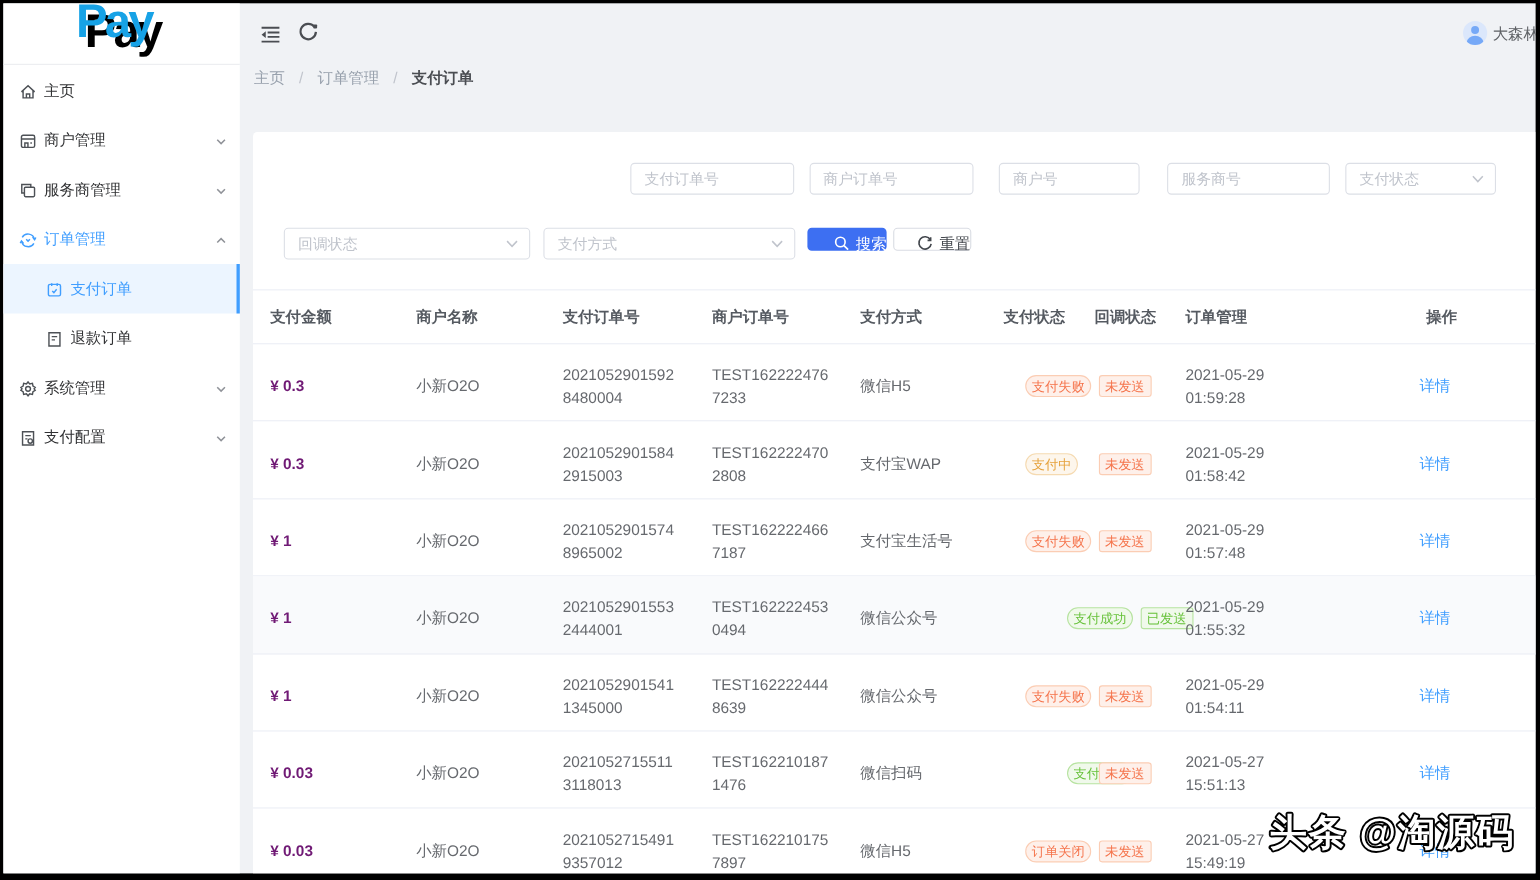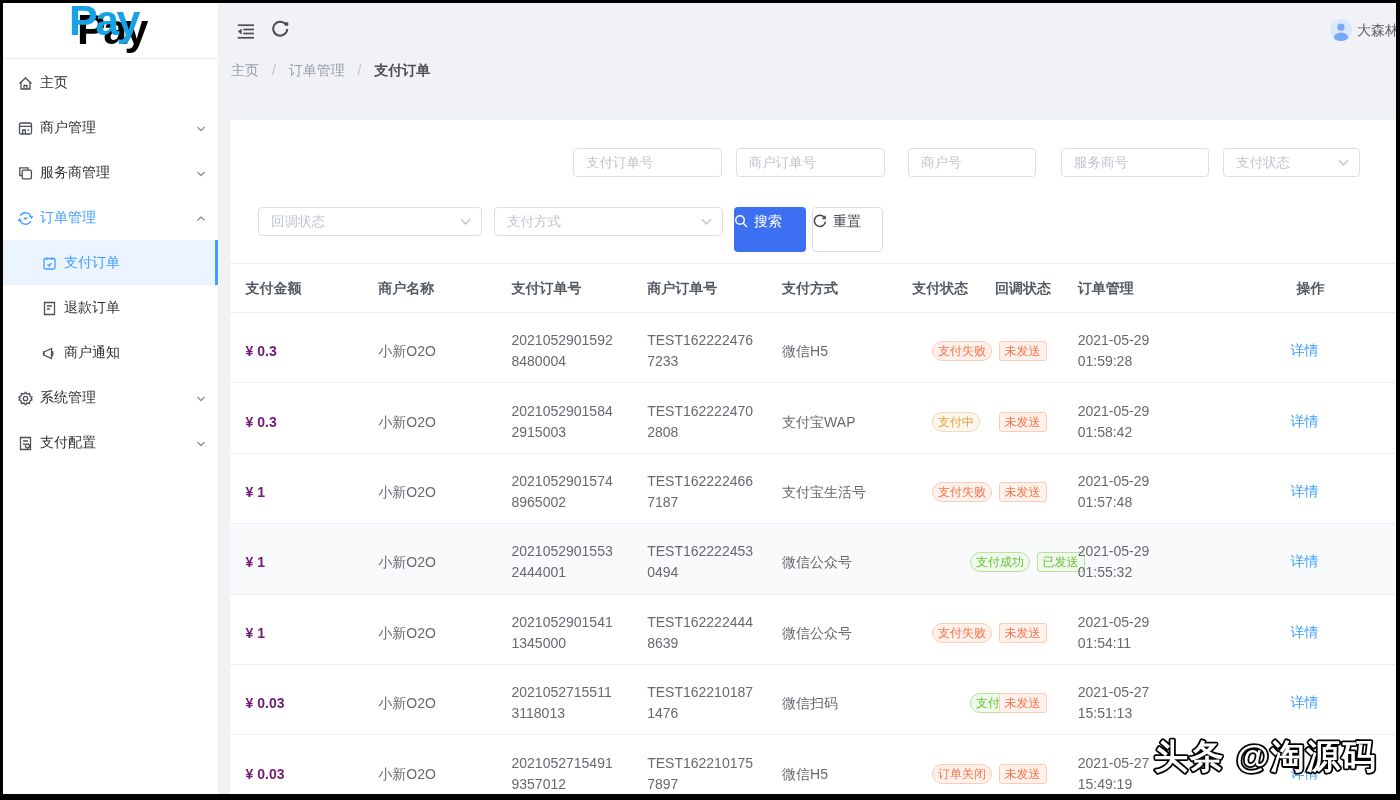--- a/index.html
+++ b/index.html
@@ -29,21 +29,21 @@
   #crumb b { color:#4a4d52; font-weight:700; }
   #crumb .sep { margin:0 9px; color:#c0c4cc; }
   #avatar { position:absolute; left:1327px; top:16px; width:22px; height:22px; border-radius:50%; background:#dbe7fb; overflow:hidden; }
   #uname { position:absolute; left:1354px; top:19px; font-size:14px; color:#5f6266; white-space:nowrap; }
   
   #card { position:absolute; left:227px; top:117px; width:1166px; height:674px; background:#fff; border-radius:4px 0 0 0; }
   .inp { position:absolute; height:29px; border:1px solid #dcdfe6; border-radius:4px; background:#fff; font-size:13.5px; color:#c0c4cc; line-height:27px; padding-left:12px; white-space:nowrap; overflow:hidden; }
   .inp .chev { position:absolute; right:10px; top:10px; }
   #dateinp { left:28px; top:28px; width:302px; color:#5a5e66; font-size:13px; padding-left:10px; letter-spacing:-0.1px; }
   #dateinp .ri { position:absolute; right:11px; top:6.5px; }
-  .btn { position:absolute; top:87px; height:45px; border-radius:4px; font-size:14px; text-align:left; }
+  .btn { position:absolute; top:87px; height:21px; border-radius:4px; font-size:14px; text-align:right; }
   #btn-search { left:504px; width:72px; background:#3d6ff2; color:#fff; line-height:29px; }
   #btn-reset { left:582px; width:71px; background:#fff; border:1px solid #d9dce3; color:#43474d; line-height:27px; }
   
   #thead { position:absolute; left:0; top:143px; width:1166px; height:50px; border-top:1px solid #ebeef5; border-bottom:1px solid #ebeef5; font-weight:700; font-size:14px; color:#555a61; }
   #thead .c { top:50%; }
   .trow { position:absolute; left:0; width:1166px; height:70.4px; border-bottom:1px solid #ebeef5; font-size:14px; color:#66696e; }
   .trow.hl { background:#f9fafc; }
   .c { position:absolute; top:calc(50% + 3.5px); transform:translateY(-50%); line-height:21px; }
   .c1 { left:15.6px; font-weight:700; color:#701a75; }
   .c2 { left:148.3px; }
@@ -117,26 +117,20 @@
             <rect x="3" y="3.5" width="11" height="10.5" rx="1.5"></rect>
             <path d="M6 2.5 V5 M11 2.5 V5 M6.5 9.5 L8 11 L10.5 8"></path>
           </svg>
           <span class="tx">支付订单</span>
         </div>
         <div class="mi sub">
           <svg class="ic" viewBox="0 0 17 17">
             <path d="M3.5 2.5 H13.5 V14.5 H3.5 Z M6 6 H11 M6 9 H9"></path>
           </svg>
           <span class="tx">退款订单</span>
-        </div>
-        <div class="mi sub">
-          <svg class="ic" viewBox="0 0 17 17">
-            <path d="M3 7 L10.5 3.5 V13.5 L3 10 Z M3 7 H2.5 V10 H3 M10.5 6 C12.5 6.5 12.5 10.5 10.5 11"></path>
-          </svg>
-          <span class="tx">商户通知</span>
         </div>
         <div class="mi">
           <svg class="ic" viewBox="0 0 17 17">
             <circle cx="8.5" cy="8.5" r="2.2"></circle>
             <path d="M8.5 2.2 L10 4 L12.5 3.5 L13 6 L15 7.2 L14 8.5 L15 9.8 L13 11 L12.5 13.5 L10 13 L8.5 14.8 L7 13 L4.5 13.5 L4 11 L2 9.8 L3 8.5 L2 7.2 L4 6 L4.5 3.5 L7 4 Z" stroke-width="1.1"></path>
           </svg>
           <span class="tx">系统管理</span>
           <svg class="caret" viewBox="0 0 10 10">
             <path d="M1.5 3 L5 6.5 L8.5 3" fill="none" stroke="#909399" stroke-width="1.4"></path>
           </svg>

